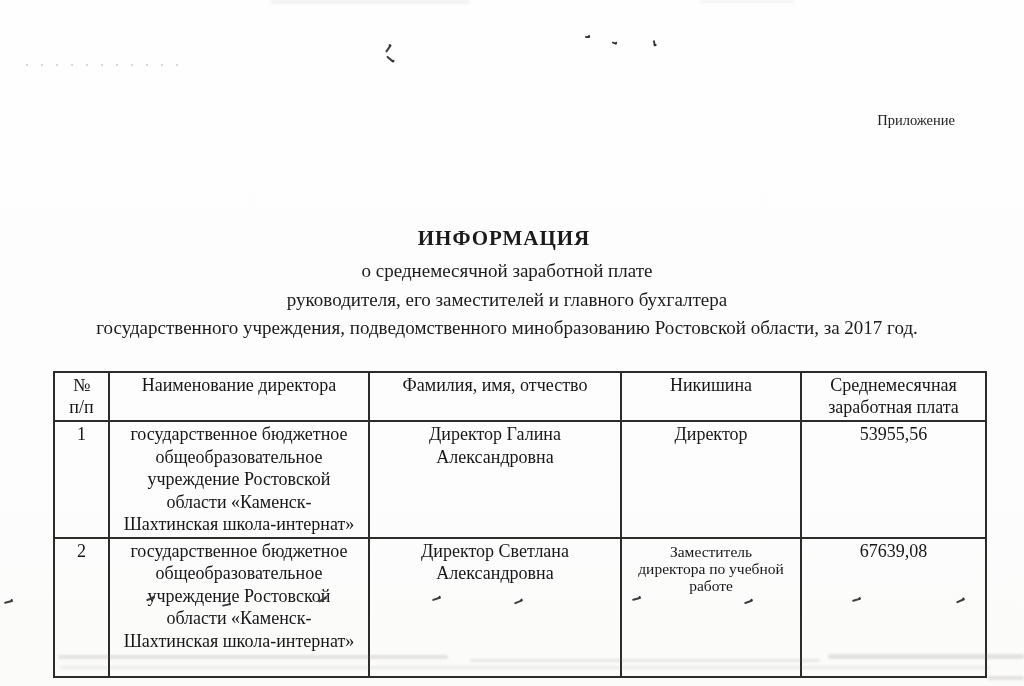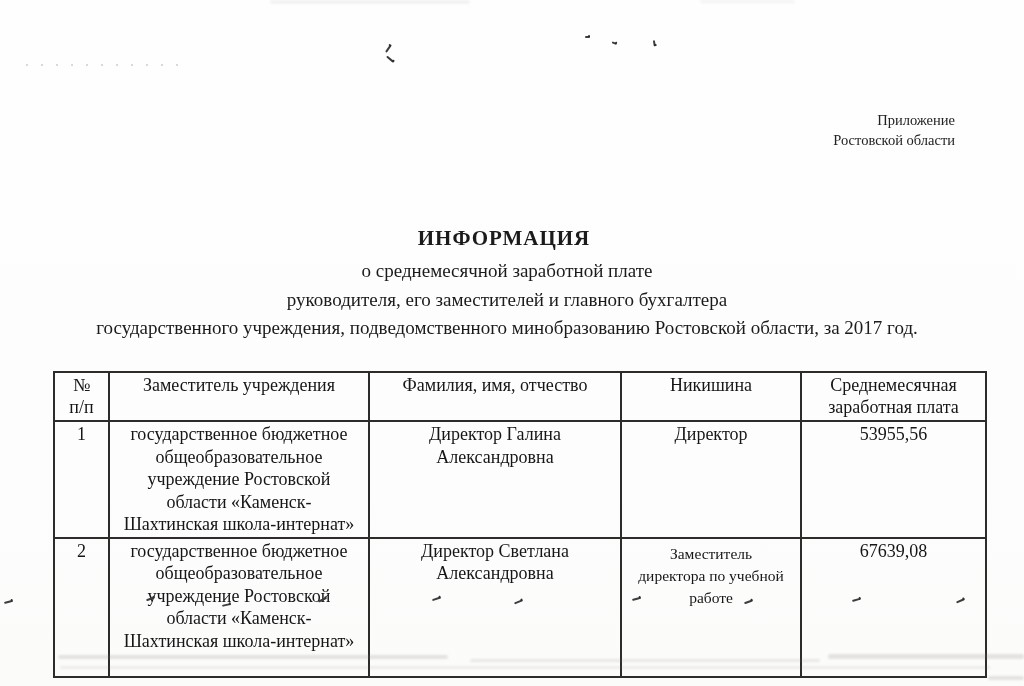--- a/index.html
+++ b/index.html
@@ -43,37 +43,36 @@
     border:2px solid #2e2c2a;
     vertical-align:top;text-align:center;
     padding:1px 4px;font-weight:400;
     white-space:pre-line;line-height:22.5px;
     overflow:hidden;
   }
   .salary thead tr{height:49px;}
   .salary tr.r1{height:113px;}
   .salary tr.r2{height:139px;}
   .salary th{line-height:22px;font-weight:400;}
-  .salary td.pos-small{font-size:15.5px;line-height:22px;padding-top:4px;}
+  .salary td.pos-small{font-size:15.5px;line-height:17px;padding-top:4px;}
 
   
   .speck{position:absolute;width:8px;height:1.5px;background:#3d3d3d;border-radius:1px;}
   .speck::after{content:"";position:absolute;right:-1px;top:-1px;width:2.5px;height:2.5px;background:#2f2f2f;border-radius:50%;}
   .band{position:absolute;background:rgba(120,118,112,0.18);filter:blur(1px);border-radius:2px;}
   .dots{position:absolute;height:2px;opacity:.5;
         background:repeating-linear-gradient(90deg,rgba(90,90,90,.45) 0 2px,transparent 2px 15px);}
 </style>
 </head>
 <body>
 
 <div class="page">
 
   <div class="ref-block">
     <div>Приложение</div>
-    <div>Ростовской области</div>
   </div>
 
   <div class="doc-title">ИНФОРМАЦИЯ</div>
 
   <div class="subtitle">
     <div>о среднемесячной заработной плате</div>
     <div>руководителя, его заместителей и главного бухгалтера</div>
     <div>государственного учреждения, подведомственного минобразованию Ростовской области, за 2017 год.</div>
   </div>
 
@@ -82,21 +81,21 @@
       <col style="width:55px">
         <col style="width:260px">
         <col style="width:252px">
         <col style="width:180px">
         <col style="width:185px">
     </colgroup>
     <thead>
       <tr>
         <th>№
 п/п</th>
-        <th>Заместитель учреждения</th>
+        <th>Наименование директора</th>
         <th>Фамилия, имя, отчество</th>
         <th>Никишина</th>
         <th>Среднемесячная
 заработная плата</th>
       </tr>
     </thead>
     <tbody>
       <tr class="r1">
         <td>1</td>
         <td>государственное бюджетное

